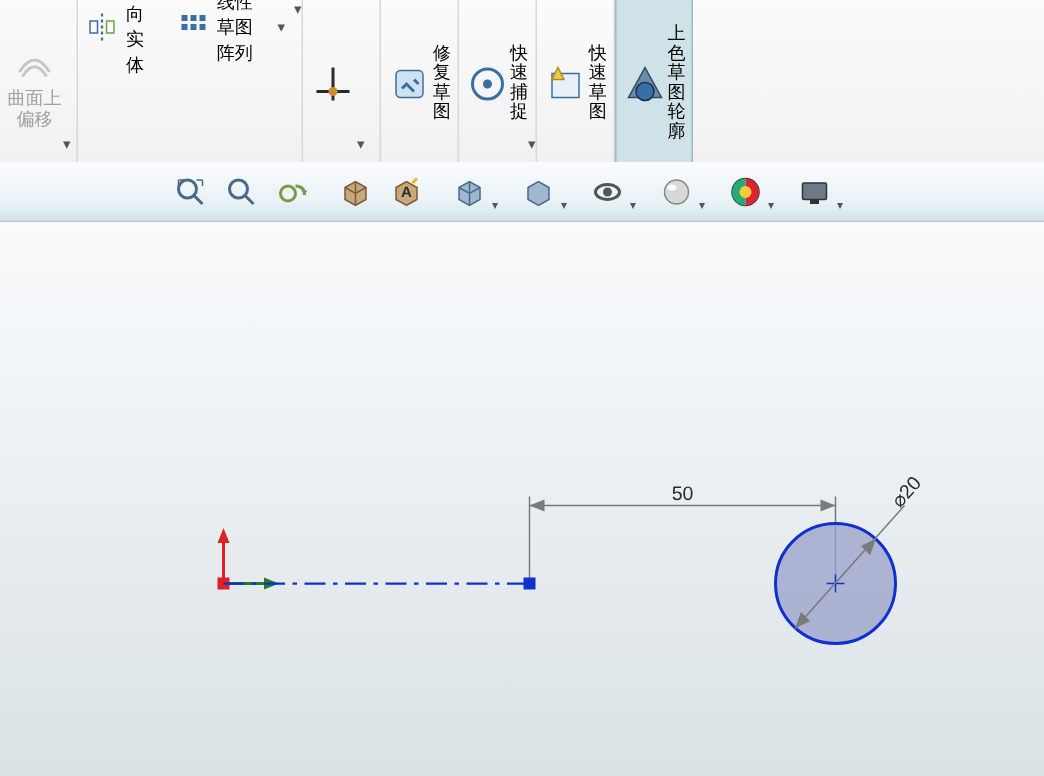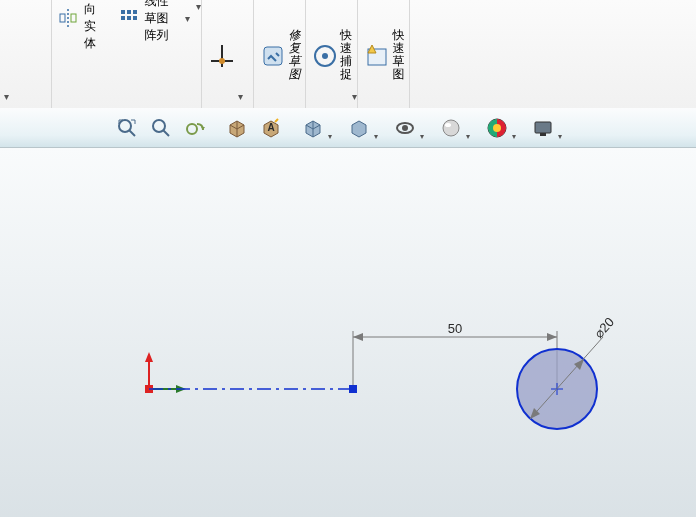--- a/index.html
+++ b/index.html
@@ -125,20 +125,28 @@
     width:40px;
   }
   .offset-label svg{display:block;margin:0 auto 2px auto;}
 </style>
 </head>
 <body>
 
 <div class="ribbon">
 
   <div class="ribbon-col big" style="border-right:1px solid #d8d8d8;">
+    <div class="offset-label" style="position:static;margin-top:6px;">
+      <svg width="28" height="28">
+        <path d="M4 20 Q14 4 24 20" fill="none" stroke="#c6c6c6" stroke-width="2"></path>
+        <path d="M6 23 Q14 10 22 23" fill="none" stroke="#c6c6c6" stroke-width="2"></path>
+      </svg>
+      <span style="white-space:pre-line;">曲面上
+偏移</span>
+    </div>
     <div class="dd">▾</div>
   </div>
 
   <div class="ribbon-col list">
     <div class="list-row">
       <span class="li-icon">
         <svg width="20" height="20">
             <line x1="10" y1="1" x2="10" y2="19" stroke="#3a6fa5" stroke-width="1.5" stroke-dasharray="2 2"></line>
             <rect x="2" y="6" width="5" height="8" fill="none" stroke="#3a6fa5"></rect>
             <rect x="13" y="6" width="5" height="8" fill="none" stroke="#6fa53a"></rect>
@@ -174,21 +182,21 @@
     <div class="dd">▾</div>
   </div>
 
   <div class="ribbon-col big">
     <span class="big-icon">
       <svg width="30" height="30">
           <rect x="6" y="6" width="18" height="18" rx="3" fill="#cfe0ef" stroke="#3a6fa5"></rect>
           <path d="M10 18 l3 -3 5 5 M18 12 l3 3" stroke="#3a6fa5" fill="none" stroke-width="2"></path>
         </svg>
     </span>
-    <span class="big-label" style="white-space:pre-line;font-style:italic;">修复草
+    <span class="big-label" style="white-space:pre-line;">修复草
 图</span>
   </div>
 
   <div class="ribbon-col big">
     <span class="big-icon">
       <svg width="30" height="30">
           <circle cx="15" cy="15" r="10" fill="none" stroke="#3a6fa5" stroke-width="2"></circle>
           <circle cx="15" cy="15" r="3" fill="#3a6fa5"></circle>
         </svg>
     </span>
@@ -202,20 +210,30 @@
       <svg width="30" height="30">
           <rect x="6" y="8" width="18" height="16" fill="#e8f0f8" stroke="#3a6fa5"></rect>
           <path d="M10 4 l4 8 -8 0 z" fill="#f2c84b" stroke="#b58a1e"></path>
         </svg>
     </span>
     <span class="big-label" style="white-space:pre-line;">快速草
 图</span>
   </div>
 
 
+  <div class="ribbon-col big highlight">
+    <span class="big-icon">
+      <svg width="30" height="30">
+        <path d="M15 4 L26 24 H4 Z" fill="#6f8aa8" stroke="#2a4a6a"></path>
+        <circle cx="15" cy="20" r="6" fill="#3a6fa5" stroke="#18324e"></circle>
+      </svg>
+    </span>
+    <span class="big-label" style="white-space:pre-line;">上色草
+图轮廓</span>
+  </div>
 
   <div style="flex:1;border-right:none;"></div>
 </div>
 
 <div class="hud">
   <div class="tbtn">
     <svg width="22" height="22">
         <circle cx="9" cy="9" r="6" fill="none" stroke="#4a6a8a" stroke-width="2"></circle>
         <line x1="13" y1="13" x2="19" y2="19" stroke="#4a6a8a" stroke-width="2"></line>
         <path d="M3 3h4M3 3v4M19 3h-4M19 3v4" stroke="#4a6a8a" fill="none"></path>

